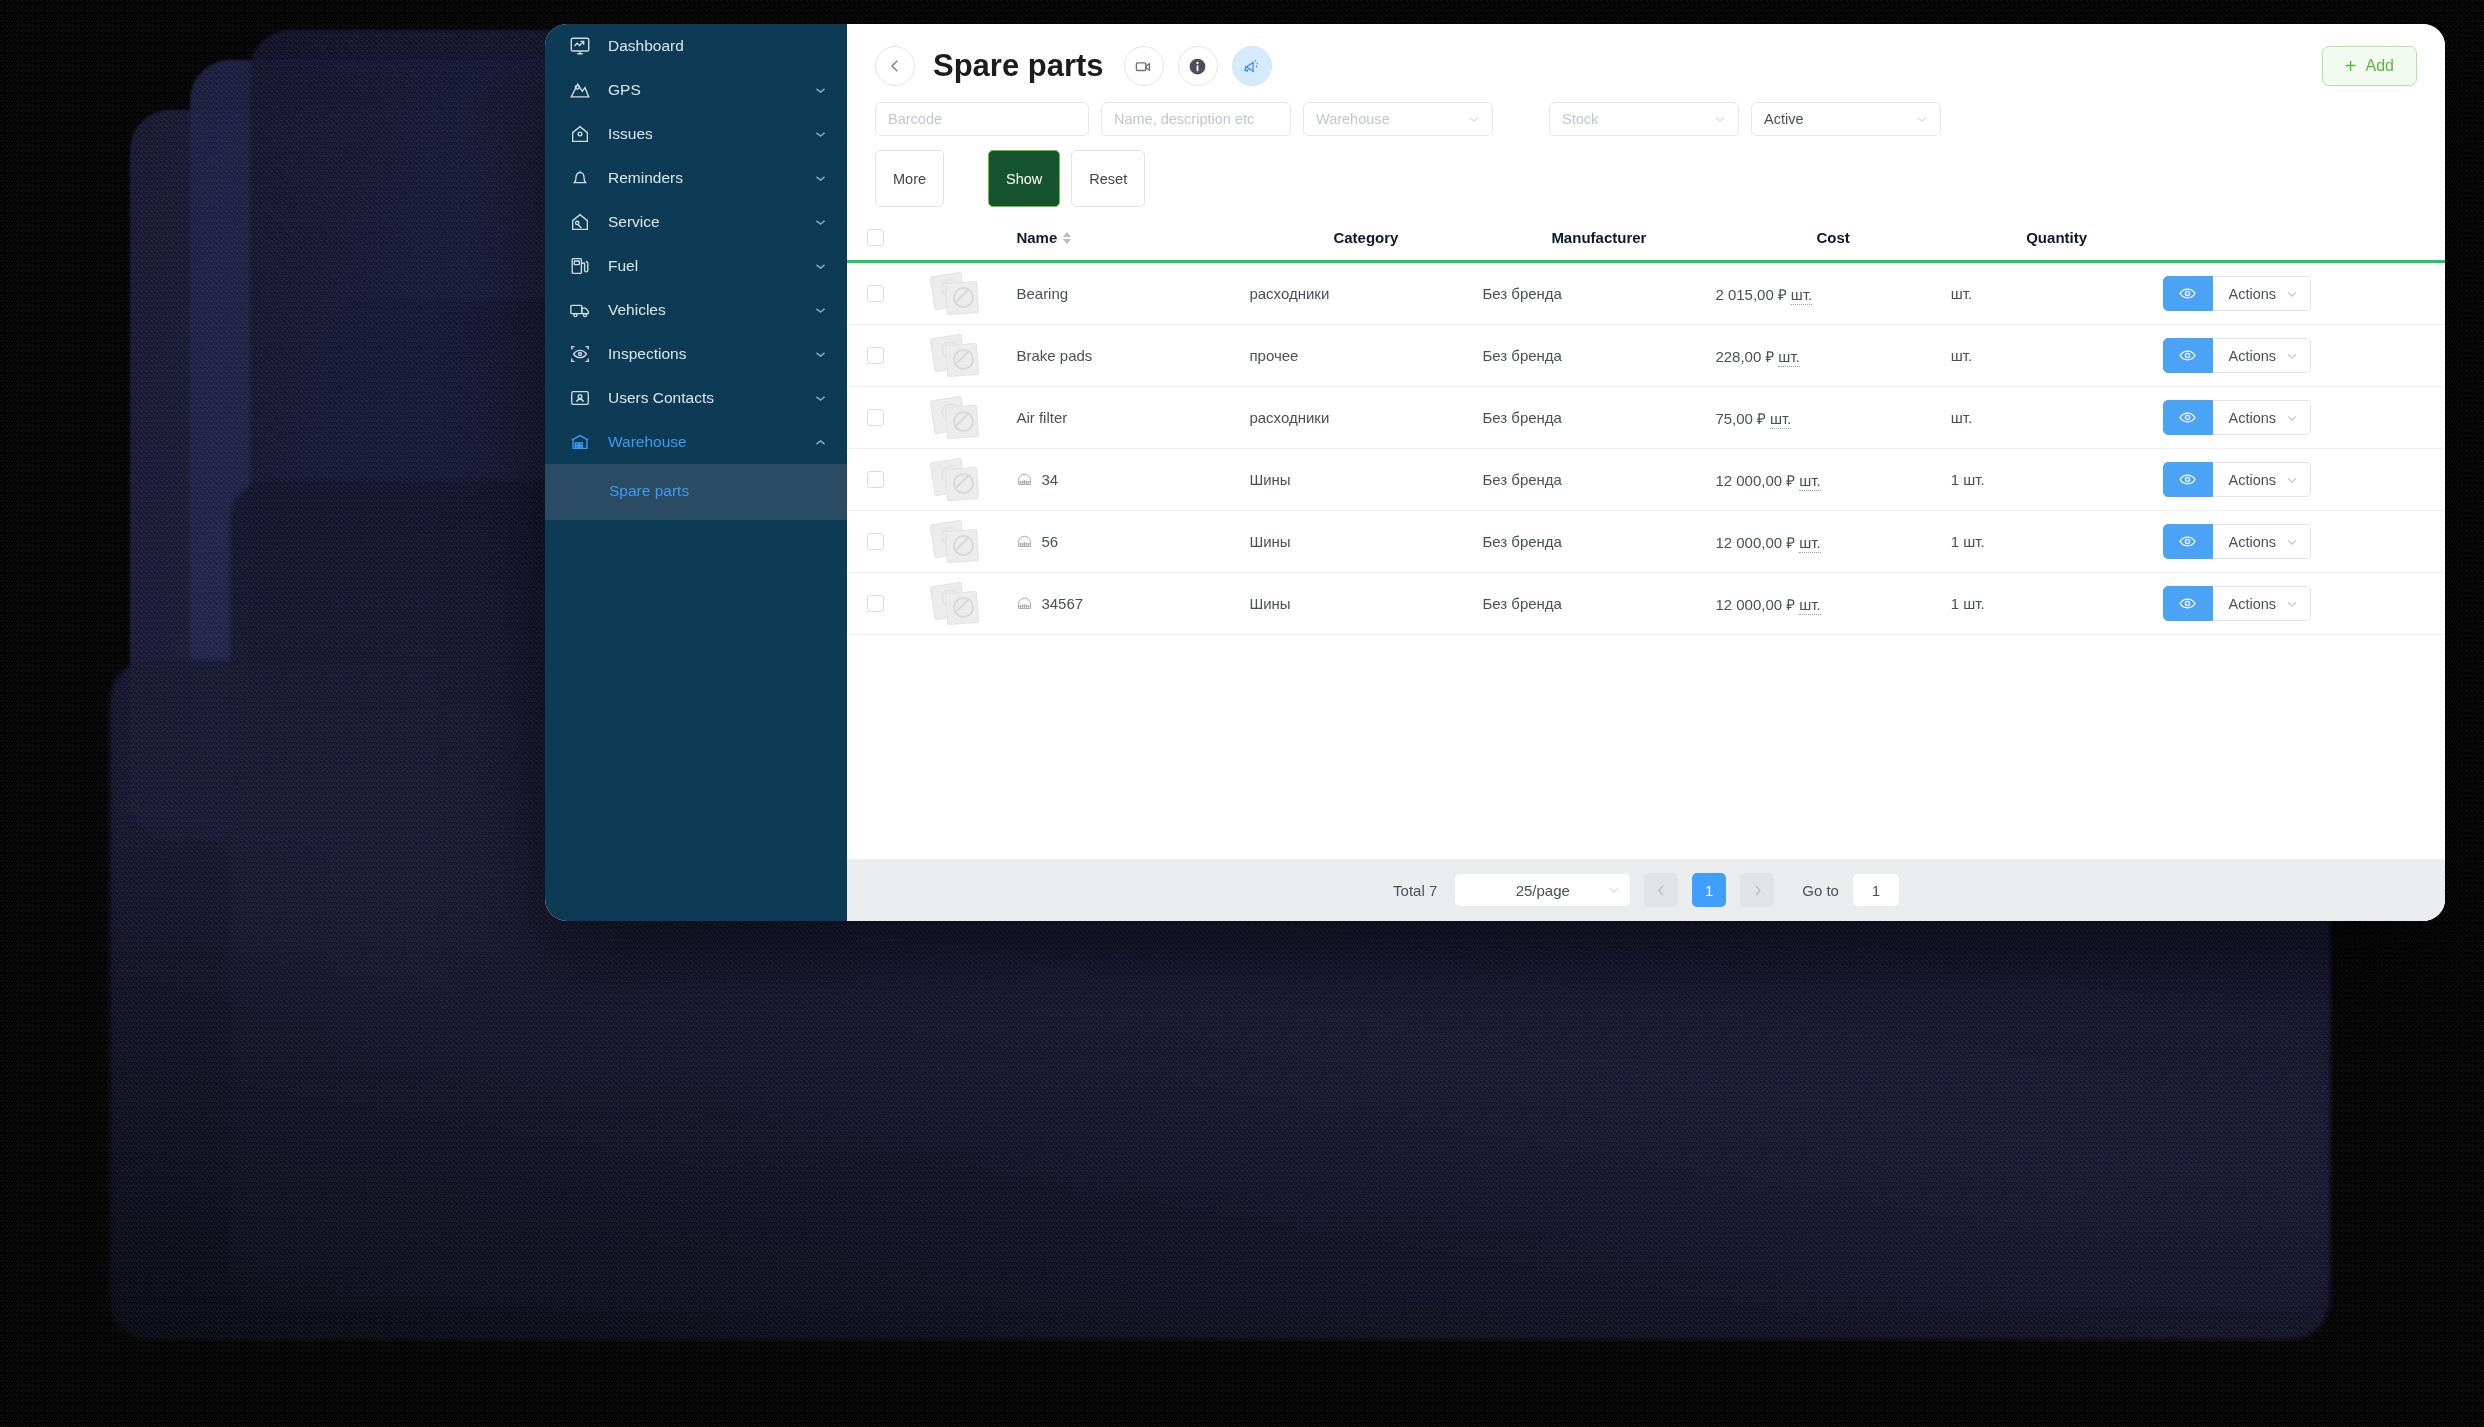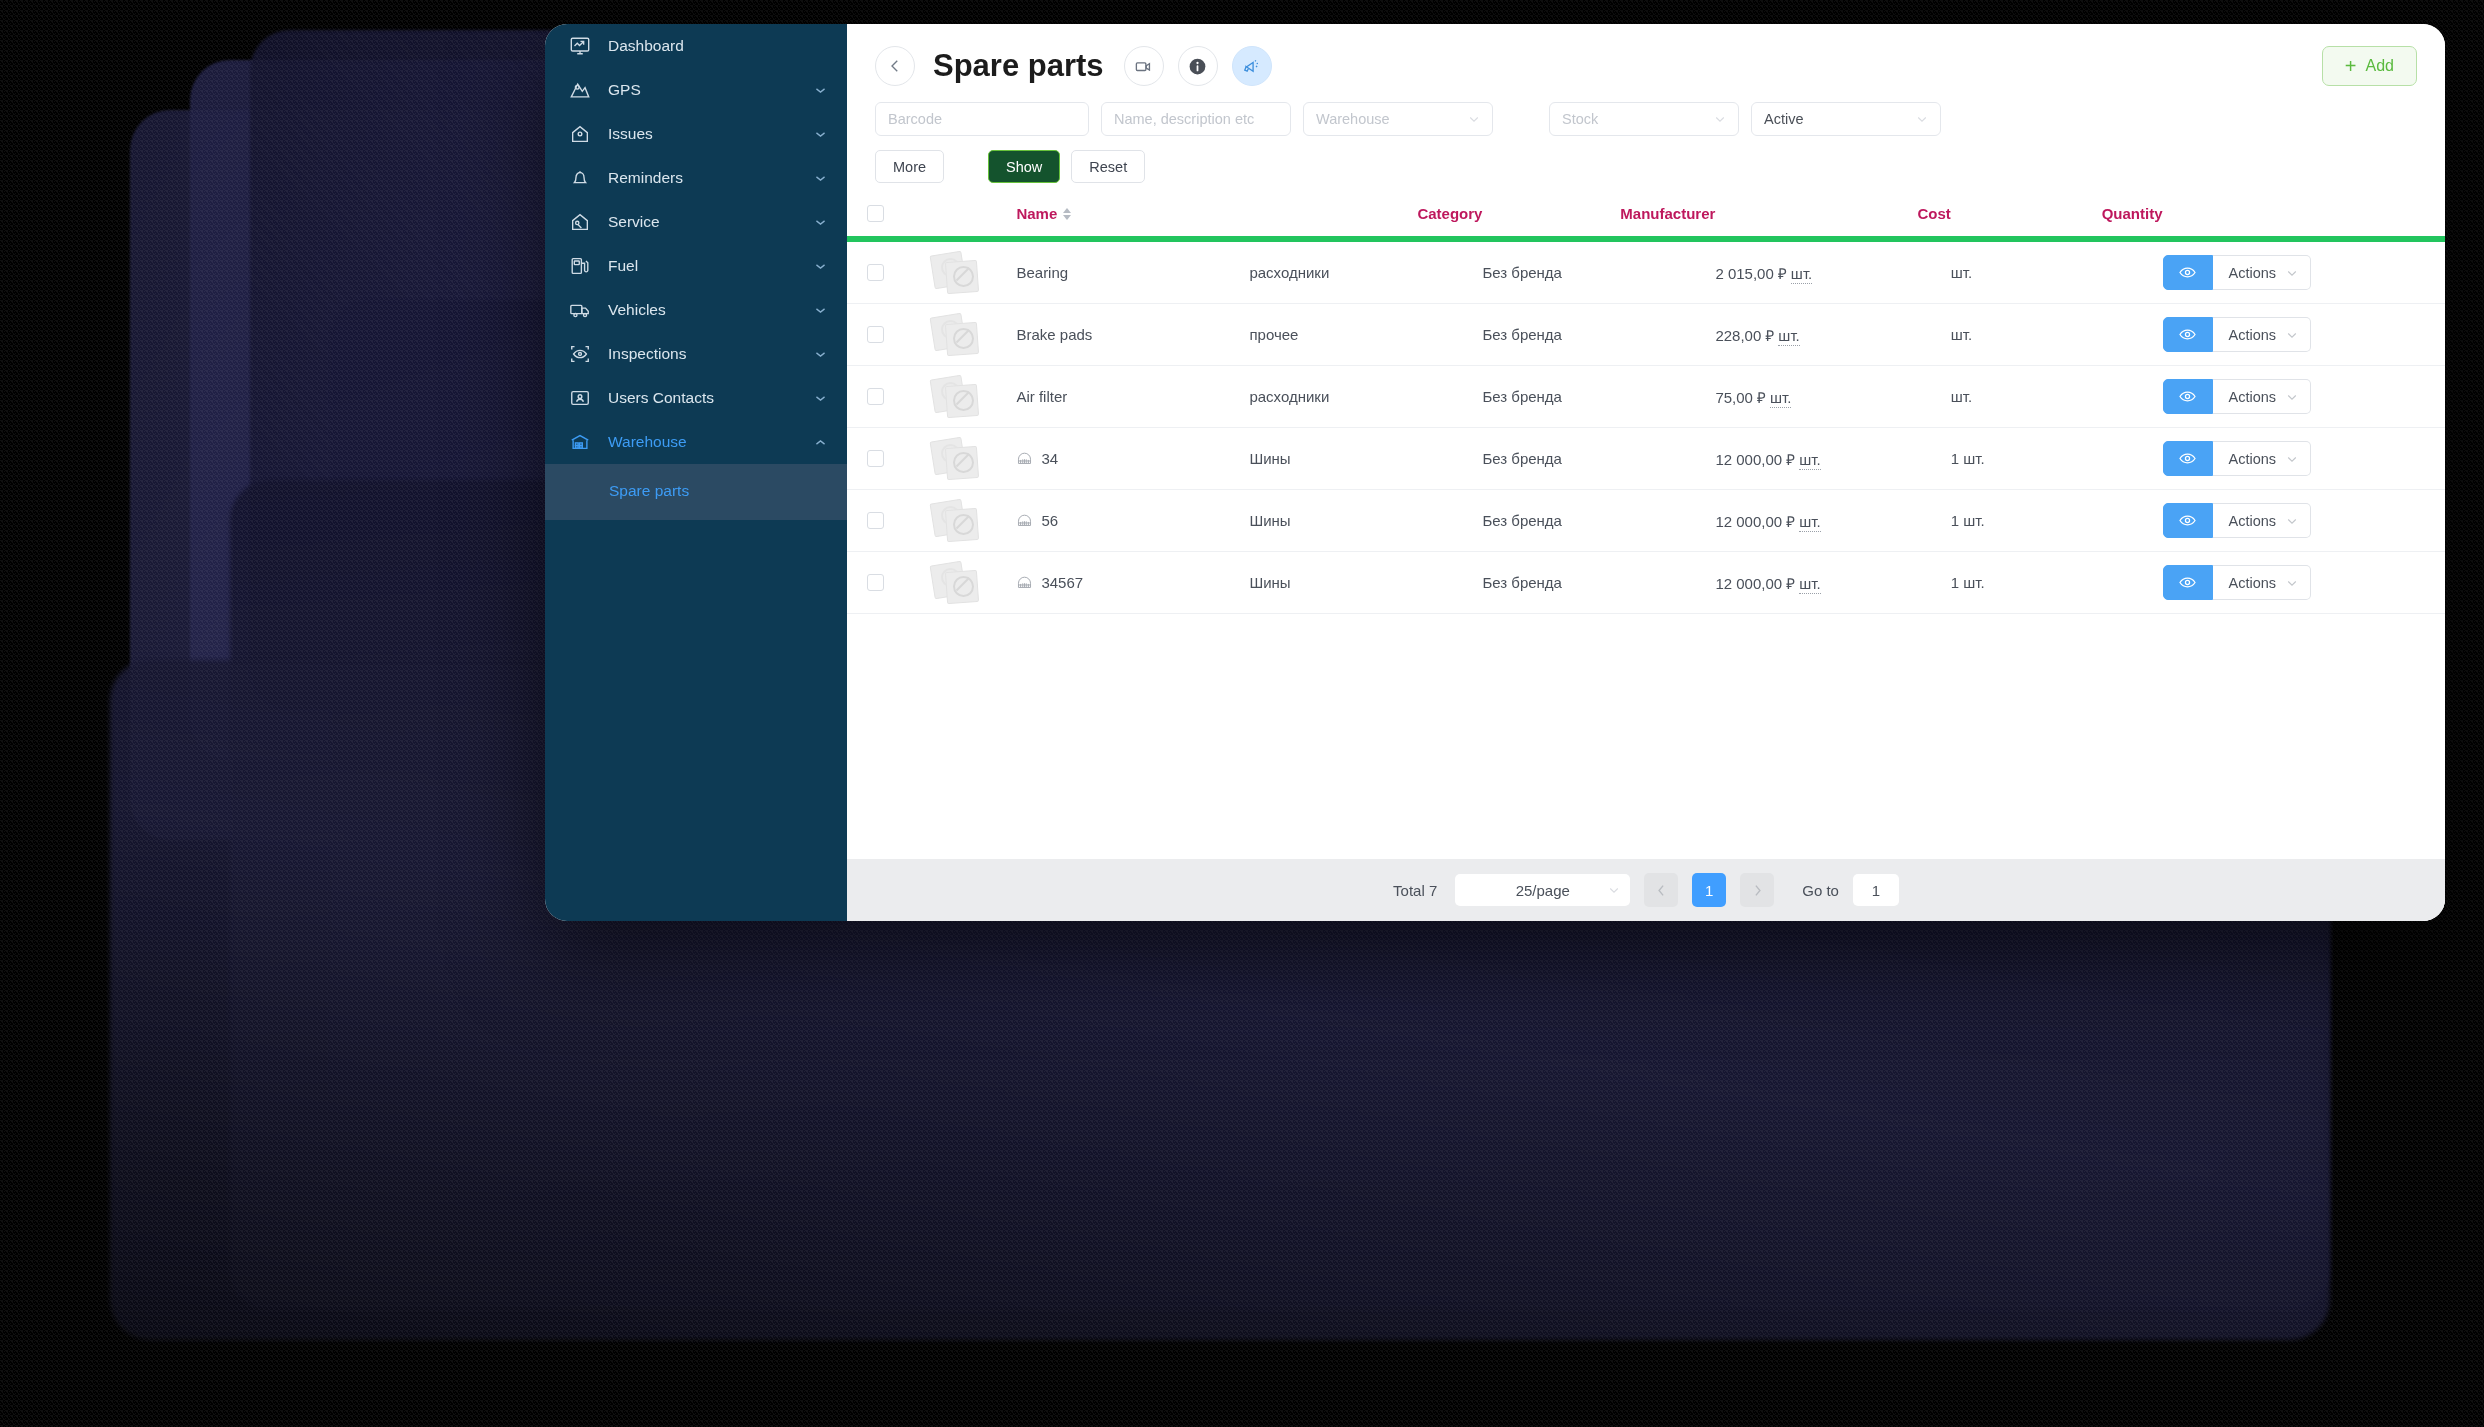--- a/index.html
+++ b/index.html
@@ -248,41 +248,41 @@
     width: 12px; height: 12px; flex: none; opacity: .6;
   }
 
   .btnrow {
     display: flex;
     gap: 11px;
     padding: 14px 28px 8px 28px;
   }
   .sbtn {
     height: 31px;
-    padding: 0 17px;
+    padding: 12px 17px;
     border-radius: 5px;
     border: 1px solid #e0e3e8;
     background: #fff;
     color: #3f4550;
     font-size: 14.5px;
     display: flex; align-items: center;
     cursor: pointer;
   }
   .sbtn.green { background: #14532d; border-color: #67c23a; color: #fff; margin-left: 33px; }
 
   
   .table-area { flex: 1; overflow: hidden; display: flex; flex-direction: column; }
   table { width: 100%; border-collapse: collapse; table-layout: fixed; }
   thead th {
-    text-align: right;
+    text-align: center;
     font-size: 15px;
-    color: #be185d;
+    color: #0f172a;
     font-weight: bold;
     padding: 14px 0 14px 0;
-    border-bottom: 6px solid #22c55e;
+    border-bottom: 3px solid #22c55e;
   }
   .th-inner { display: flex; align-items: center; gap: 6px; }
   .sort-ico { display: inline-flex; flex-direction: column; gap: 2px; }
   .sort-ico i {
     width: 0; height: 0;
     border-left: 4.5px solid transparent;
     border-right: 4.5px solid transparent;
     display: block;
   }
   .sort-ico i.up { border-bottom: 5px solid #b6bbc3; }

